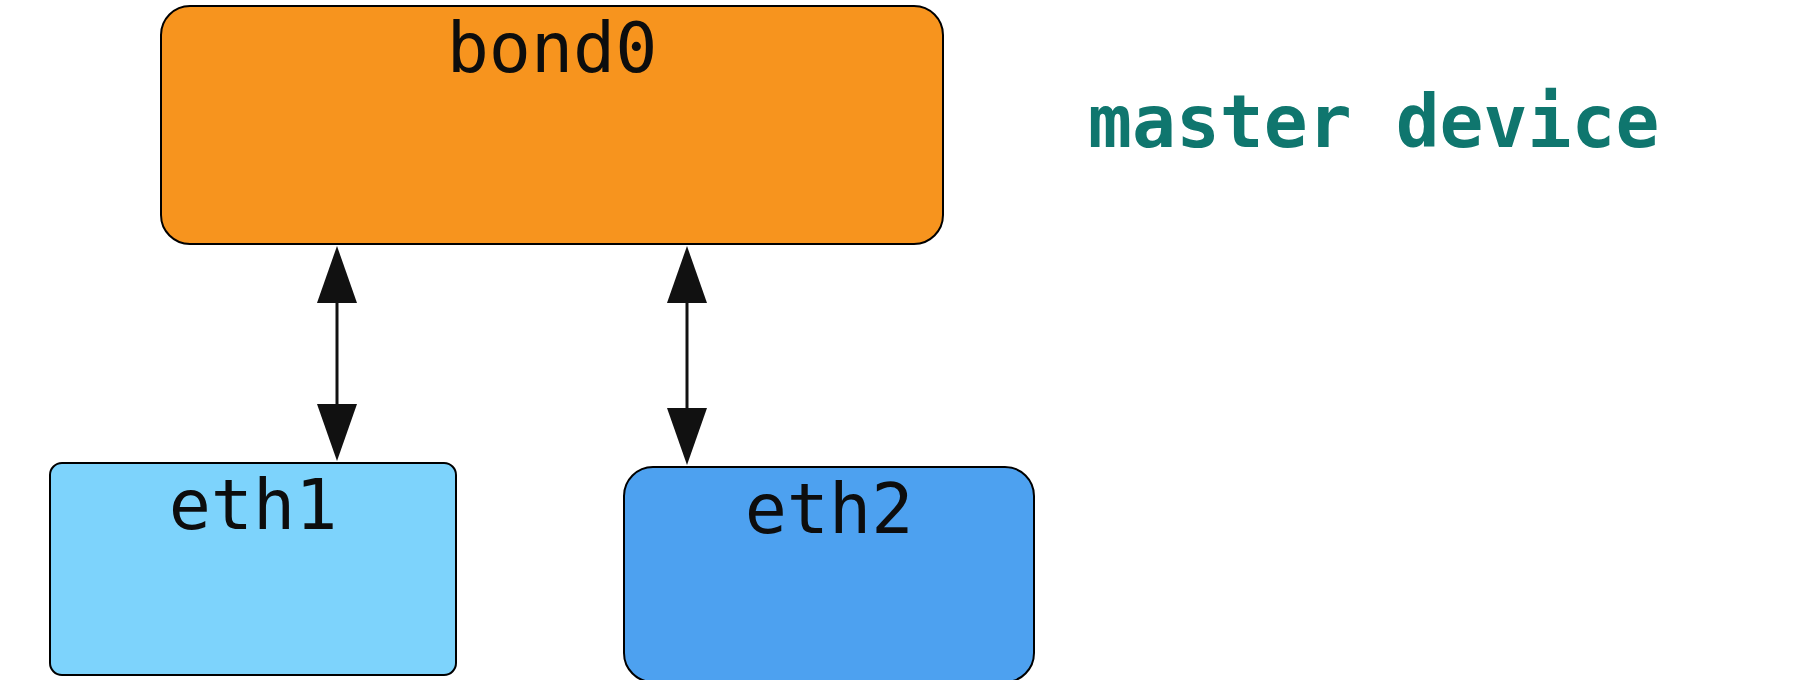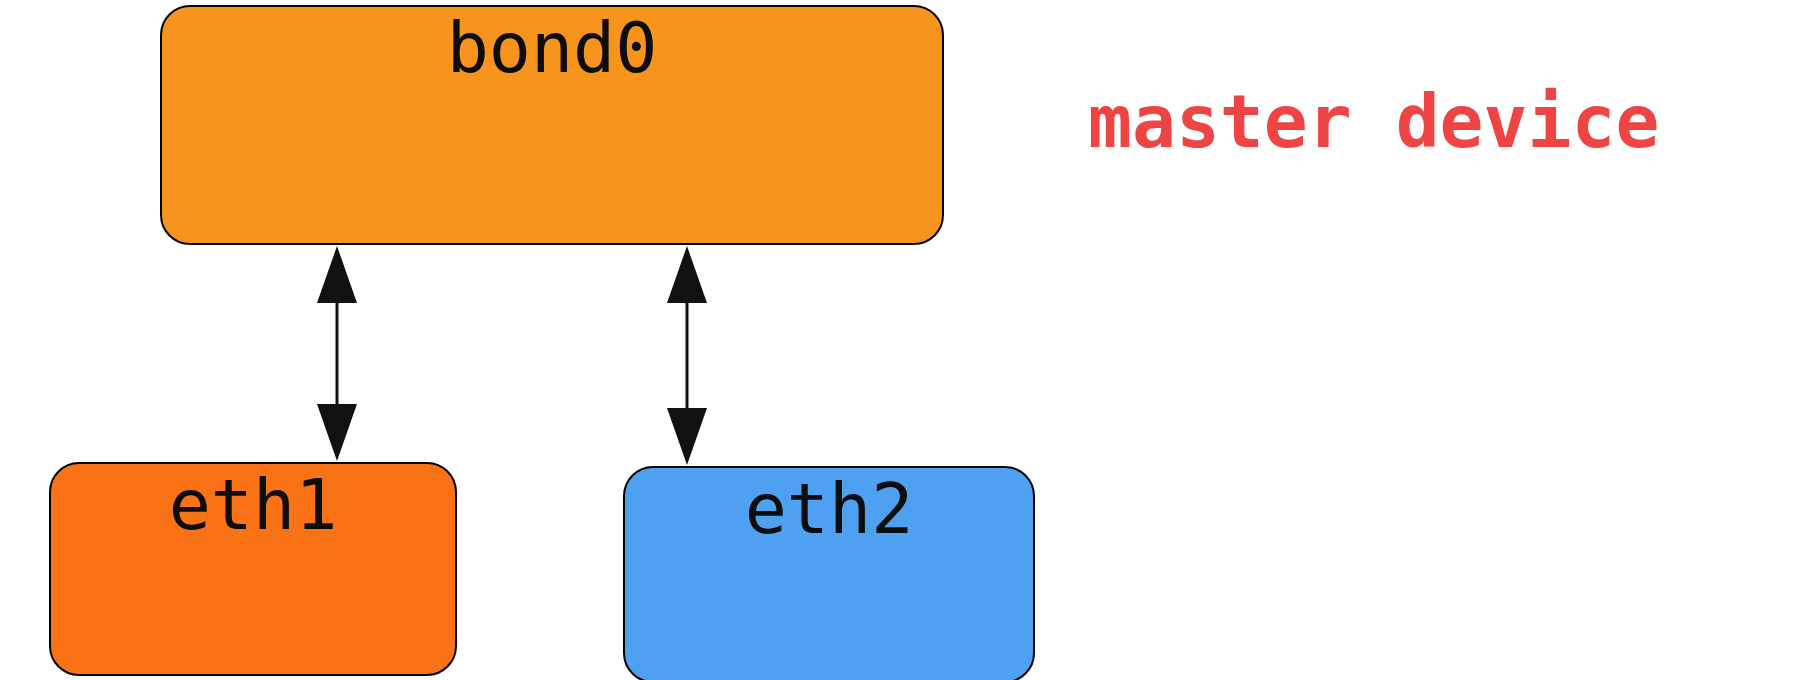--- a/index.html
+++ b/index.html
@@ -66,24 +66,24 @@
       <polygon points="337,246 317,303 357,303" fill="currentColor"></polygon>
       <polygon points="337,461 317,404 357,404" fill="currentColor"></polygon>
     </g>
     <g>
       <line x1="687" y1="290" x2="687" y2="419" stroke="currentColor" stroke-width="3"></line>
       <polygon points="687,246 667,303 707,303" fill="currentColor"></polygon>
       <polygon points="687,465 667,408 707,408" fill="currentColor"></polygon>
     </g>
   </svg>
 
-  <div class="node" id="node-eth1" style="background-color: #f97316;">
+  <div class="node" id="node-eth1" style="background-color: #7dd3fc; border-radius: 13px;">
     <span class="node-label">eth1</span>
   </div>
 
   <div class="node" id="node-eth2" style="background-color: rgb(77, 161, 240);">
     <span class="node-label">eth2</span>
   </div>
 
-  <div class="annotation" id="annotation-master" style="color: #ef4444;">master device</div>
+  <div class="annotation" id="annotation-master" style="color: #0f766e;">master device</div>
 
 
 </div>
 
 </body></html>

